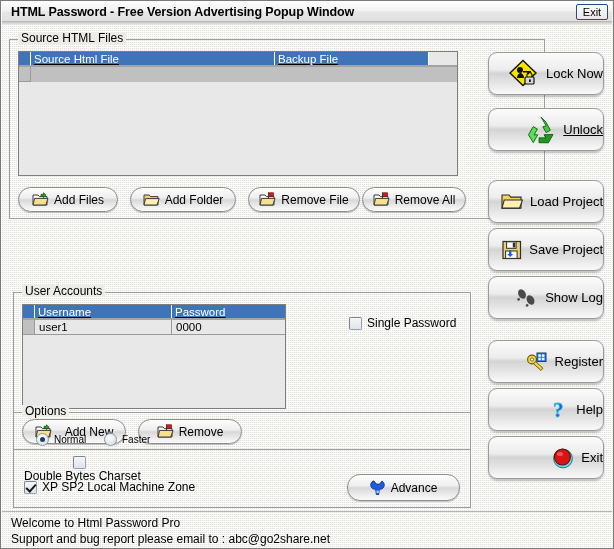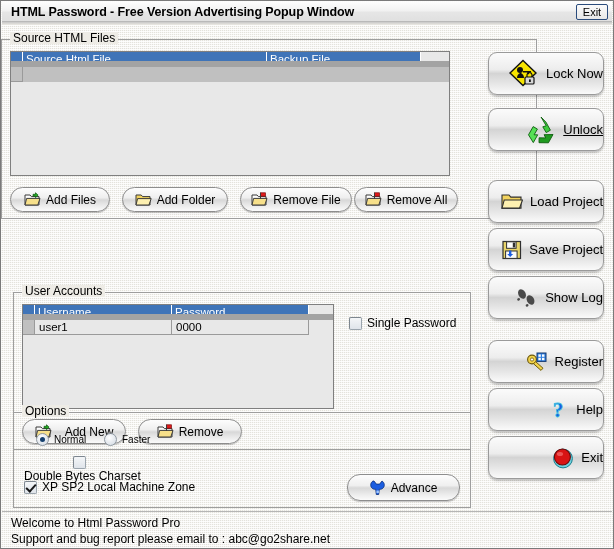--- a/index.html
+++ b/index.html
@@ -88,22 +88,23 @@
   .listview {
     position: absolute;
     background: #e8e8e8;
     border: 1px solid #7f7f7f;
     box-sizing: border-box;
     overflow: hidden;
   }
   .lv-header {
     display: flex;
     height: 15px;
-    border-bottom: 6px solid #a3a3a3;
-    box-sizing: border-box;
+    border-bottom: 2px solid #a3a3a3;
+    box-sizing: border-box;
+    text-decoration: underline;
   }
   .lv-gutter-h {
     width: 12px;
     background: #3f74b8;
     border-right: 1px solid #ffffff;
     box-sizing: border-box;
     flex: 0 0 auto;
   }
   .lv-col {
     background: #3f74b8;
@@ -253,21 +254,21 @@
 <body>
 
 <div id="app">
 
   <div class="titlebar">
     <div class="title-text">HTML Password  - Free Version Advertising Popup Window</div>
     <div class="title-exit">Exit</div>
   </div>
   <div class="titlebar-shadow"></div>
 
-  <div class="group" style="left:0; top:38px; width:536px; height:180px;">
+  <div class="group" style="left:8px; top:38px; width:536px; height:180px;">
     <span class="group-title">Source HTML Files</span>
 
     <div class="listview" style="left:8px; top:11px; width:440px; height:125px;">
       <div class="lv-header">
         <div class="lv-gutter-h"></div>
         <div class="lv-col" style="width:244px;">Source Html File</div>
         <div class="lv-col" style="width:154px;">Backup File</div>
       </div>
       <div class="lv-row lv-row-empty">
         <div class="lv-gutter-c"></div>
@@ -317,21 +318,21 @@
           <rect x="9" y="0.8" width="1" height="6" fill="#3a3a3a"></rect>
         </svg>
       </span>
       <span class="lbl">Remove All</span>
     </div>
   </div>
 
   <div class="group" style="left:12px; top:243px; width:458px; height:158px;margin-top:48px;">
     <span class="group-title">User Accounts</span>
 
-    <div class="listview" style="left:8px; top:11px; width:312px; height:105px;">
+    <div class="listview" style="left:8px; top:11px; width:264px; height:105px;">
       <div class="lv-header">
         <div class="lv-gutter-h"></div>
         <div class="lv-col" style="width:137px;">Username</div>
         <div class="lv-col" style="width:137px;">Password</div>
       </div>
       <div class="lv-row">
         <div class="lv-gutter-c"></div>
         <div class="lv-cell" style="width:137px;">user1</div>
         <div class="lv-cell" style="width:137px;">0000</div>
       </div>

